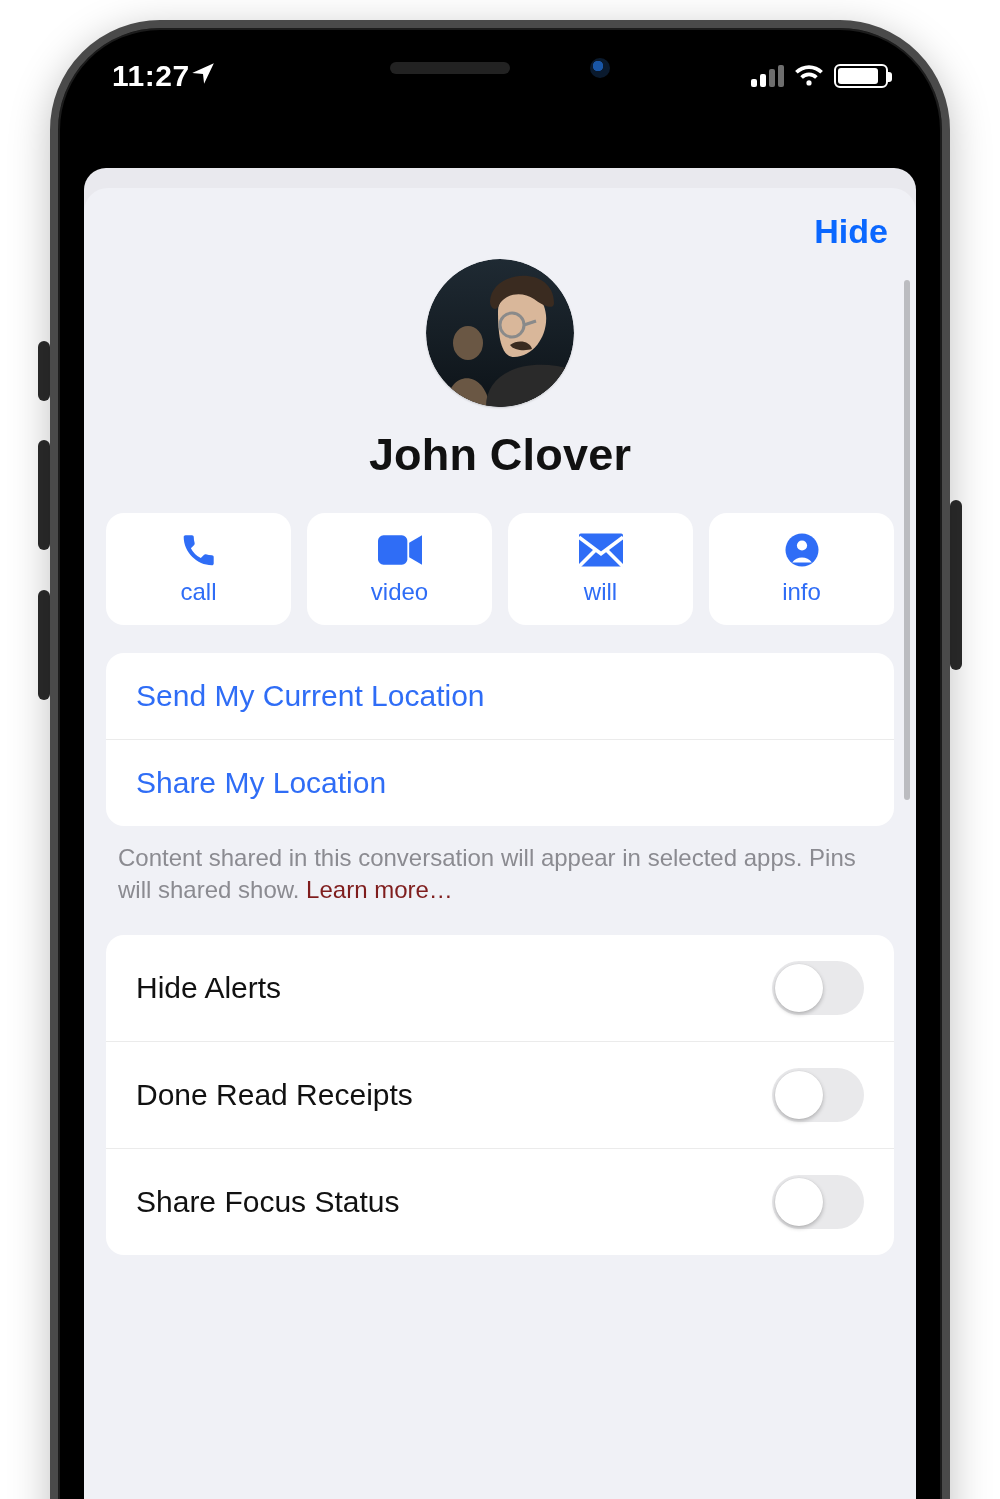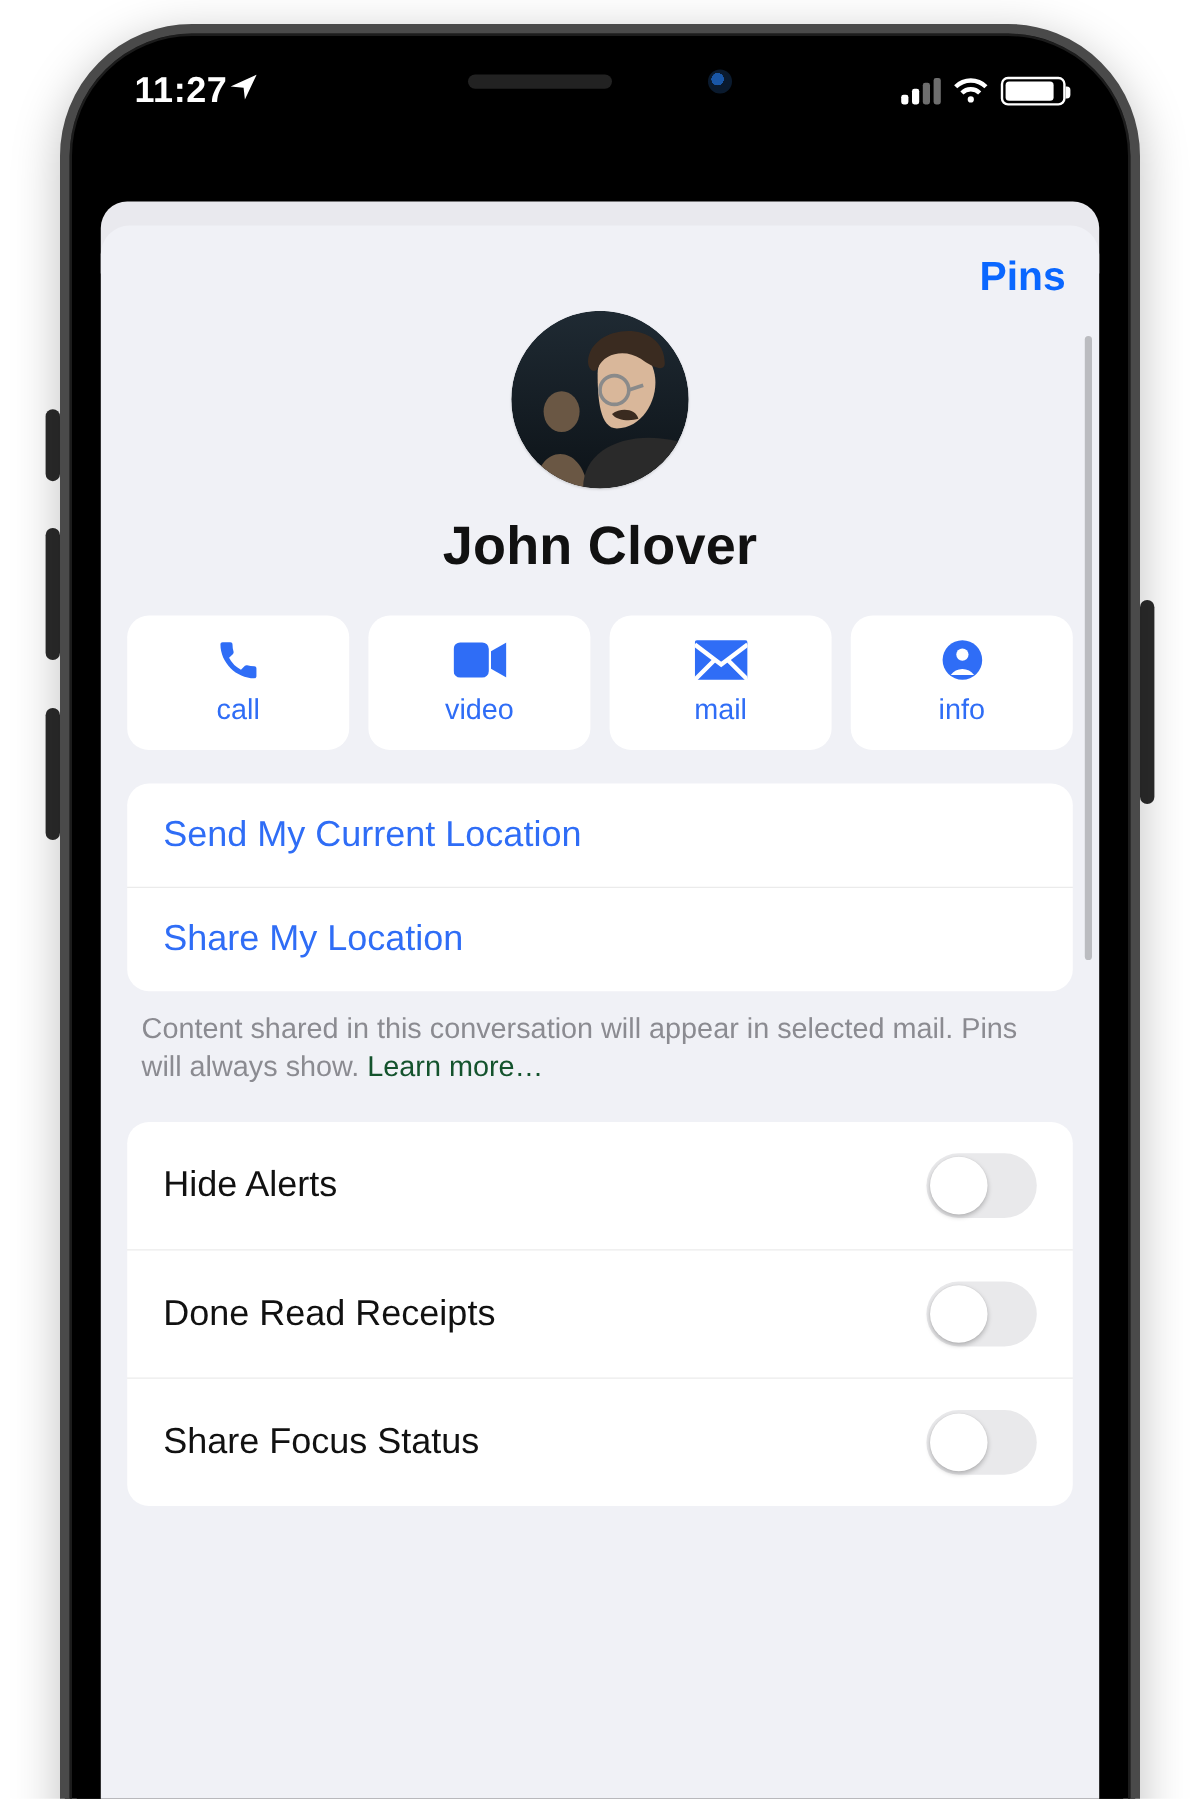--- a/index.html
+++ b/index.html
@@ -102,21 +102,21 @@
     .action .lbl { color:#2f6df6; font-size: 24px; }
 
     .panel { background:#fff; border-radius: 18px; margin: 28px 22px 0; }
     .panel.no-top { margin-top: 28px; }
 
     .row { display:flex; align-items:center; justify-content:space-between; padding: 26px 30px; font-size: 30px; color:#111; }
     .row.link { color:#2f6df6; font-size: 30px; }
     .row + .row { border-top: 1px solid rgba(0,0,0,.08); }
 
     .footer-note { padding: 16px 34px 0; color: #8b8b91; font-size: 24px; line-height: 1.35; }
-    .footer-note a { color: #14532d; text-decoration: none; }
+    .footer-note a { color: #7f1d1d; text-decoration: none; }
 
     
     .toggle { width: 92px; height: 54px; border-radius: 54px; position: relative; background:#e9e9eb; }
     .toggle.on { background:#34c759; }
     .toggle .knob { position:absolute; top:3px; left:3px; width:48px; height:48px; background:#fff; border-radius:50%; box-shadow: 0 2px 4px rgba(0,0,0,.25), 0 0 0 .5px rgba(0,0,0,.03); transition: left .2s; }
     .toggle.on .knob { left: 41px; }
 
   </style>
 </head>
 <body>
@@ -161,21 +161,21 @@
           </span>
       </div>
     </div>
 
     <div class="bg-sheet"></div>
 
     <div class="sheet">
       <div class="scroll-indicator"></div>
 
       <div class="sheet-header">
-        <span class="done">Pins</span>
+        <span class="done">Hide</span>
       </div>
 
       <div class="profile">
         <div class="avatar">
 
           <svg viewBox="0 0 148 148" xmlns="http://www.w3.org/2000/svg">
             <defs>
               <clipPath id="avc">
                   <circle cx="74" cy="74" r="74"></circle>
                 </clipPath>
@@ -230,41 +230,41 @@
           <span class="lbl">video</span>
         </div>
         <div class="action">
           <span class="ic">
             <svg viewBox="0 0 24 18" fill="#2f6df6">
                 <rect x="0" y="0" width="24" height="18" rx="1"></rect>
                 <path d="M0 2 L12 11 L24 2" fill="none" stroke="#fff" stroke-width="2"></path>
                 <path d="M0 18 L9 9 M24 18 L15 9" stroke="#fff" stroke-width="2"></path>
               </svg>
           </span>
-          <span class="lbl">mail</span>
+          <span class="lbl">will</span>
         </div>
         <div class="action">
           <span class="ic">
             <svg viewBox="0 0 24 24" fill="#2f6df6">
                 <circle cx="12" cy="12" r="11"></circle>
                 <circle cx="12" cy="9" r="3.4" fill="#fff"></circle>
                 <path d="M5.5 20.3 a8 8 0 0 1 13 0" fill="#fff"></path>
               </svg>
           </span>
           <span class="lbl">info</span>
         </div>
       </div>
 
       <div class="panel">
         <div class="row link">Send My Current Location</div>
         <div class="row link">Share My Location</div>
       </div>
 
       <div class="footer-note">
-        <span>Content shared in this conversation will appear in selected mail. Pins will always show. </span><a href="#">Learn more…</a>
+        <span>Content shared in this conversation will appear in selected apps. Pins will shared show. </span><a href="#">Learn more…</a>
       </div>
 
       <div class="panel no-top">
         <div class="row">
           <span>Hide Alerts</span>
           <span class="toggle">
               <span class="knob"></span>
             </span>
         </div>
         <div class="row">

